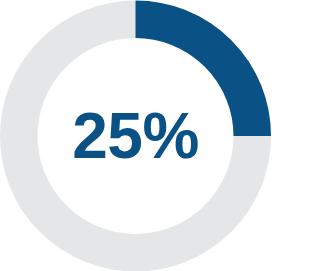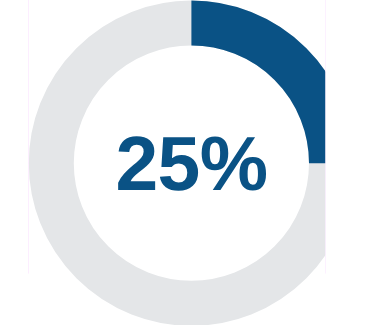--- a/index.html
+++ b/index.html
@@ -12,21 +12,20 @@
     width: 271px;
     height: 271px;
     overflow: hidden;
     font-family: "Liberation Sans", sans-serif;
   }
   #donut-widget {
     position: relative;
     width: 271px;
     height: 228px;
     background: #f0abfc;
-    margin-left: 24px;
   }
   #donut-svg {
     position: absolute;
     left: 0;
     top: 0;
     display: block;
   }
   #center-label {
     position: absolute;
     left: 0;

